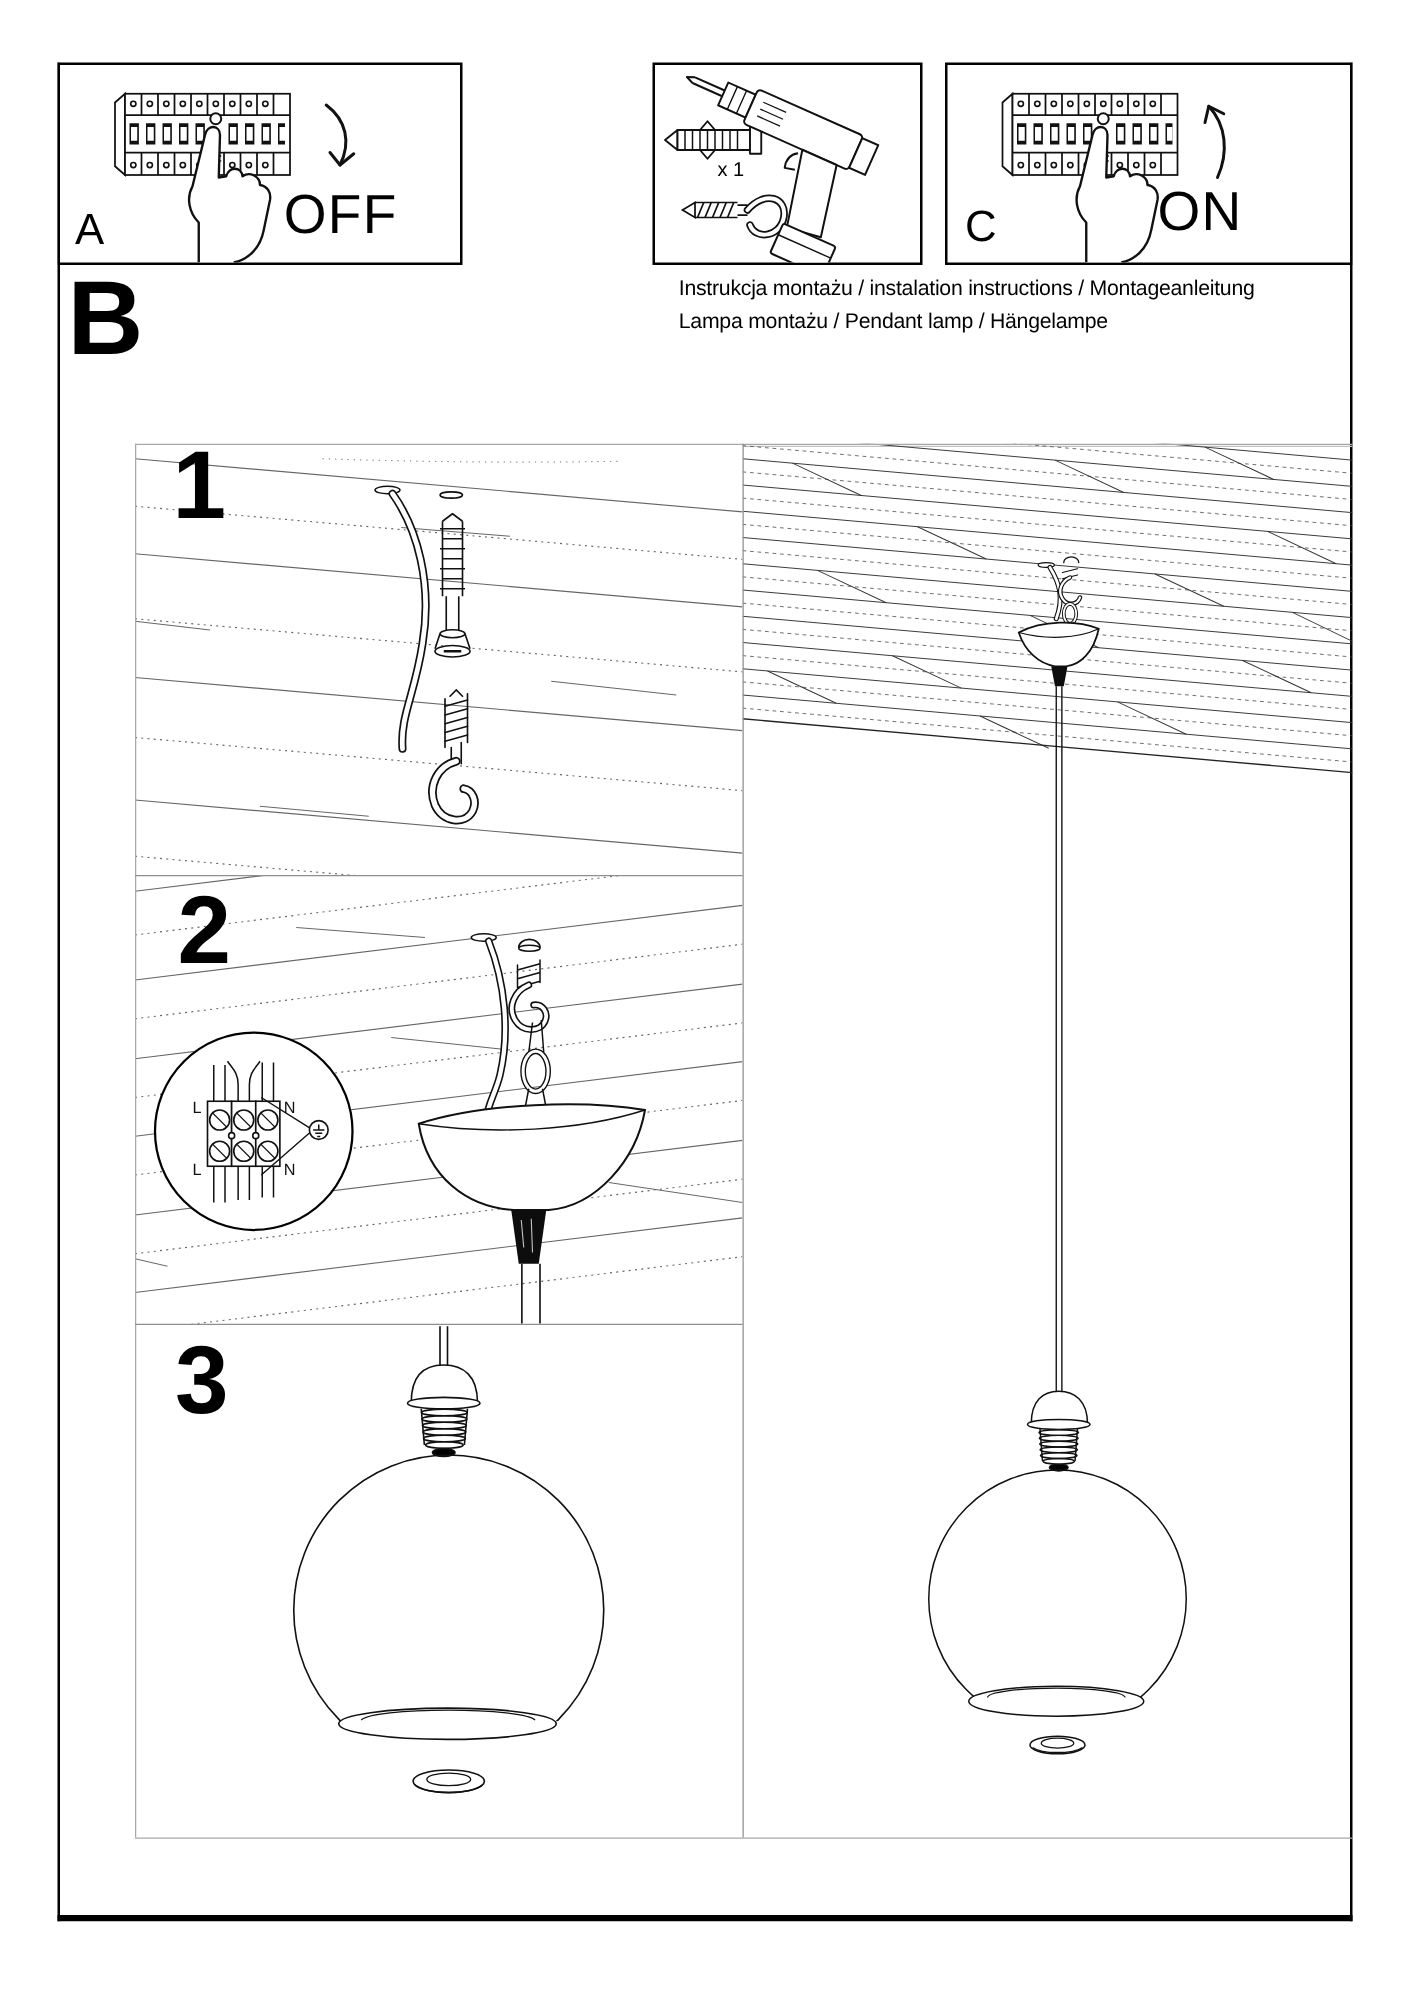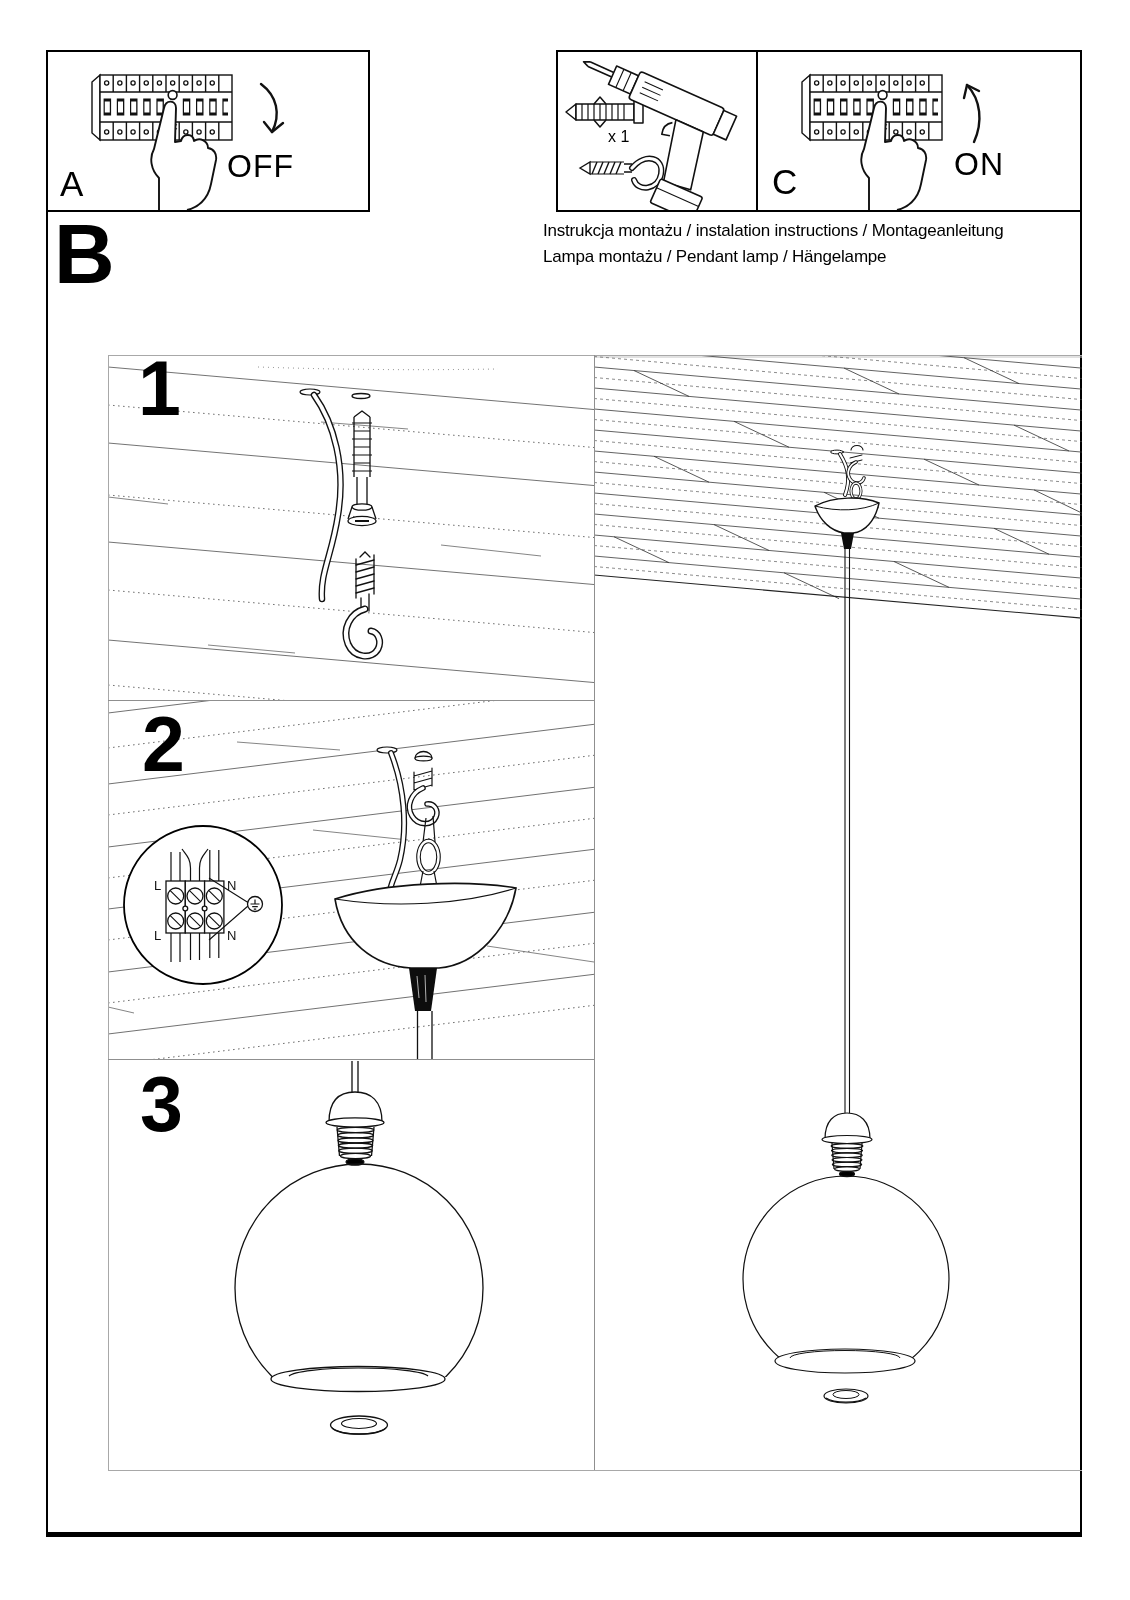--- a/index.html
+++ b/index.html
@@ -1,21 +1,21 @@
 <!DOCTYPE html>
 <html><head>
 <meta charset="utf-8">
 <style>
   html,body{margin:0;padding:0;background:#fff;}
   .page{position:relative;width:1130px;height:1600px;background:#fff;overflow:hidden;
         font-family:"Liberation Sans", sans-serif;color:#000;}
   .abs{position:absolute;}
   .box{position:absolute;border:2px solid #000;box-sizing:border-box;background:#fff;}
   .blabel{position:absolute;font-size:35px;line-height:1;}
-  .state{position:absolute;font-size:32px;line-height:1;letter-spacing:1px;}
+  .state{position:absolute;font-size:44px;line-height:1;letter-spacing:1px;}
   .qty{position:absolute;font-size:16px;line-height:1;}
   .sec-label{position:absolute;font-size:84px;font-weight:bold;line-height:1;}
   .title-line{position:absolute;font-size:17px;line-height:20px;letter-spacing:-0.2px;white-space:nowrap;}
   .stepnum{position:absolute;font-size:77px;font-weight:bold;line-height:1;}
   .pline{position:absolute;background:#a8a8a8;}
   .pborder{position:absolute;background:#000;}
   svg{position:absolute;left:0;top:0;}
   svg text{font-family:"Liberation Sans",sans-serif;}
 </style>
 </head>
@@ -49,21 +49,21 @@
       <path fill="#fff" stroke="#111" stroke-width="1.9" stroke-linejoin="round" d="M111,158 L111,126 C103,118 101,106 106,97 L116,56 C118,47 128,48 128,56 L127,90 L133,89 C135,81 145,81 146,89 C152,85 160,89 160,96 C166,97 169,102 168,108 L163,132 C160,148 149,156 139,158"></path>
       <g stroke="#111" fill="none" stroke-width="2.4" stroke-linecap="round">
         <path d="M213,32 C229,44 233,62 224,80"></path>
         <path d="M224,80 L216,70 M224,80 L235,71"></path>
       </g>
     </svg>
     <div class="blabel" style="left:12px;top:114px;">A</div>
     <div class="state" style="left:179px;top:98px;">OFF</div>
   </div>
 
-  <div class="box" style="left:556px;top:50px;width:216px;height:162px;">
+  <div class="box" style="left:522px;top:50px;width:216px;height:162px;">
     <svg width="212" height="158" viewBox="0 0 212 158">
       <g stroke="#111" fill="#fff" stroke-width="1.5" stroke-linejoin="round">
         <polygon points="8,60 18,52 18,68"></polygon>
         <rect x="18" y="52" width="58" height="16"></rect>
         <path d="M24,52V68M30,52V68M36,52V68M42,52V68M48,52V68M54,52V68M60,52V68M66,52V68" fill="none" stroke-width="1.2"></path>
         <path d="M36,52 L42,45 L48,52" fill="none"></path>
         <path d="M36,68 L42,75 L48,68" fill="none"></path>
         <rect x="76" y="49" width="9" height="22"></rect>
       </g>
       <g stroke="#111" fill="none" stroke-width="1.4">
@@ -109,21 +109,21 @@
         <circle cx="124.6" cy="43" r="4.4" fill="#fff" stroke-width="1.6"></circle>
         <path d="M120,73 q4,-2 9,0 M121,77 q4,-2 8,0" stroke-width="1.1"></path>
       </g>
       <path fill="#fff" stroke="#111" stroke-width="1.9" stroke-linejoin="round" d="M111,158 L111,126 C103,118 101,106 106,97 L116,56 C118,47 128,48 128,56 L127,90 L133,89 C135,81 145,81 146,89 C152,85 160,89 160,96 C166,97 169,102 168,108 L163,132 C160,148 149,156 139,158"></path>
       <g stroke="#111" fill="none" stroke-width="2.4" stroke-linecap="round">
         <path d="M216,90 C225,70 223,48 209,33"></path>
         <path d="M209,33 L206,46 M209,33 L221,39"></path>
       </g>
     </svg>
     <div class="blabel" style="left:14px;top:112px;">C</div>
-    <div class="state" style="left:196px;top:96px;">ON</div>
+    <div class="state" style="left:168px;top:96px;">ON</div>
   </div>
 
   <div class="sec-label" style="left:54px;top:212px;">B</div>
   <div class="title-line" style="left:543px;top:221px;text-align:right;">Instrukcja montażu / instalation instructions / Montageanleitung</div>
   <div class="title-line" style="left:543px;top:247px;">Lampa montażu / Pendant lamp / Hängelampe</div>
 
   <svg class="abs" style="left:108px;top:355px;" width="486" height="345" viewBox="0 0 486 345">
     <g stroke="#666" stroke-width="0.9" fill="none">
       <g transform="skewY(5)">
         <path d="M0,12H486 M0,88H486 M0,187H486 M0,285H486"></path>

